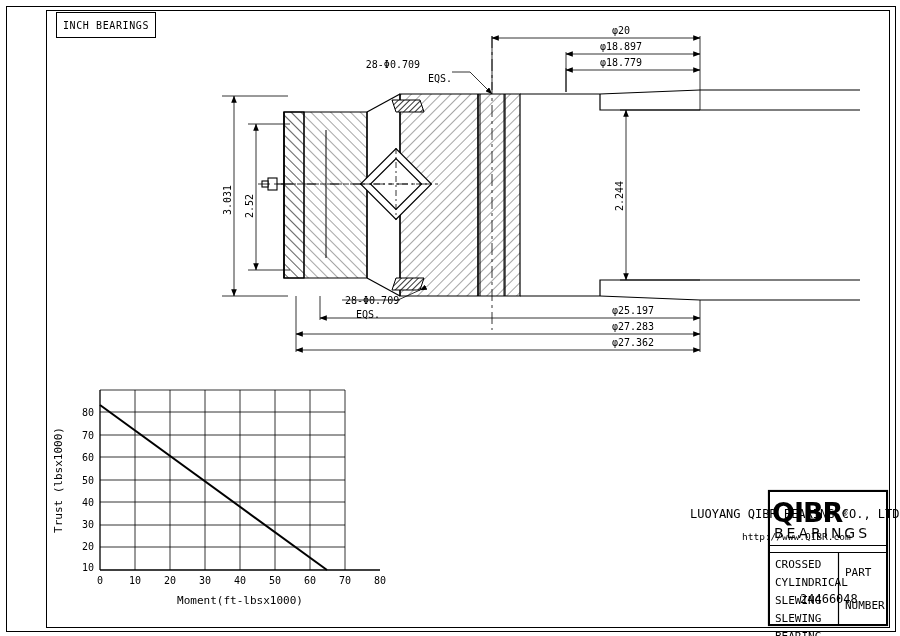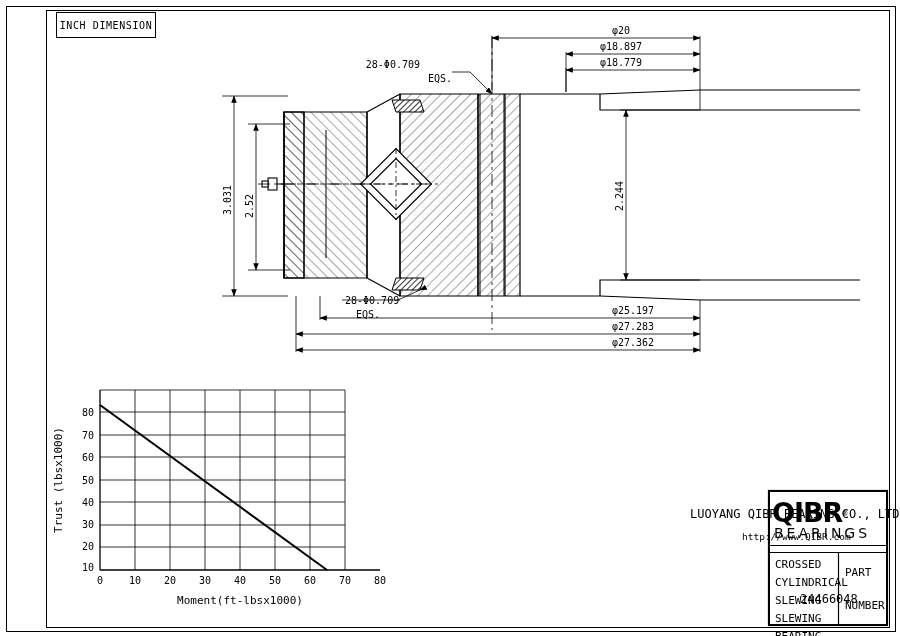--- a/index.html
+++ b/index.html
@@ -21,21 +21,21 @@
 </style>
 </head>
 <body>
 
 <div id="sheet">
 
   <div class="frame-outer"></div>
   <div class="frame-inner2"></div>
 
   <div class="tag-inch">
-    <span>INCH DIMENSION</span>
+    <span>INCH BEARINGS</span>
   </div>
 
   <svg width="900" height="636">
     <defs>
       <marker id="arr" markerWidth="9" markerHeight="7" refX="8.5" refY="3.5" orient="auto">
         <polygon points="0 0, 9 3.5, 0 7" fill="#000"></polygon>
       </marker>
       <marker id="arrS" markerWidth="9" markerHeight="7" refX="0.5" refY="3.5" orient="auto">
         <polygon points="9 0, 0 3.5, 9 7" fill="#000"></polygon>
       </marker>

